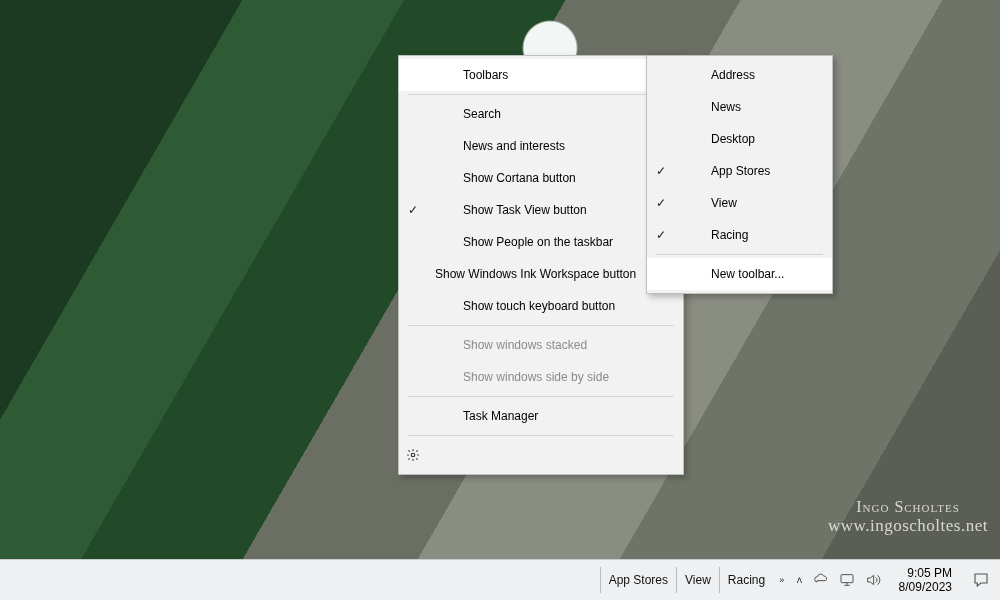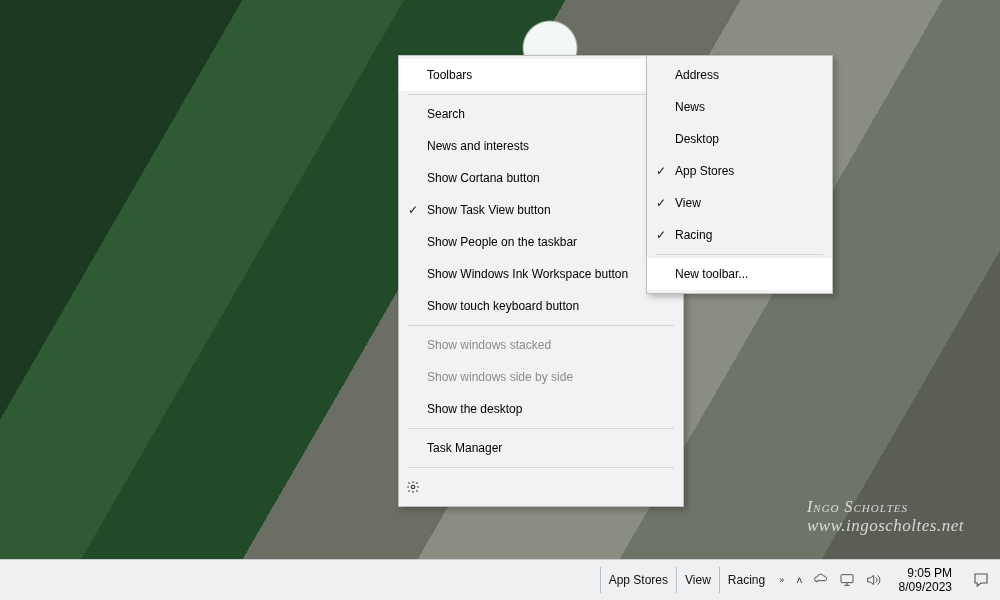--- a/index.html
+++ b/index.html
@@ -2,36 +2,36 @@
 <html><head>
 <meta charset="utf-8">
 <style>
   html,body{margin:0;padding:0;width:1000px;height:600px;overflow:hidden;font-family:"Segoe UI",Arial,sans-serif;font-size:12px;color:#000;}
   .desktop{position:absolute;inset:0;
     background:
       radial-gradient(circle at 55% 8%,#f2f6f5 0 26px,transparent 28px),
       linear-gradient(120deg,#1c3a22 0 18%,#2e5a34 18% 30%,#224a28 30% 42%,#6b6f63 42% 55%,#8a8d82 55% 70%,#6f7469 70% 85%,#5a5e55 85% 100%);
     background-blend-mode:normal;
   }
-  .watermark{position:absolute;right:36px;bottom:64px;color:rgba(255,255,255,.75);text-align:left;font-family:"Times New Roman",serif;font-style:italic;}
+  .watermark{position:absolute;right:12px;bottom:64px;color:rgba(255,255,255,.75);text-align:center;font-family:"Times New Roman",serif;}
   .watermark .line1{font-variant:small-caps;font-size:16px;letter-spacing:1px;}
   .watermark .line2{font-size:17px;letter-spacing:.5px;}
   
   .taskbar{position:absolute;left:0;right:0;bottom:0;height:40px;background:#eef0f2;border-top:1px solid #c9cbce;display:flex;align-items:stretch;}
   .taskbar .spacer{flex:1;}
   .tb-item{display:flex;align-items:center;padding:0 8px;color:#111;font-size:12px;gap:4px;}
   .tb-sep{width:0;border-left:1px solid #b9bcc0;margin:7px 0;}
   .chevrons{display:flex;flex-direction:column;align-items:center;justify-content:center;padding:0 6px;font-size:9px;color:#2a2a2a;letter-spacing:-2px;}
   .tray{display:flex;align-items:center;gap:10px;padding:0 8px;color:#2a2a2a;}
   .tray svg{display:block;}
   .clock{display:flex;flex-direction:column;align-items:flex-end;justify-content:center;padding:4px 10px;font-size:12px;line-height:14px;}
   .action-center{display:flex;align-items:center;padding:0 10px;}
   
   .menu{position:absolute;background:#f2f2f2;border:1px solid #bfbfbf;box-shadow:3px 3px 6px rgba(0,0,0,.25);padding:3px 0;}
-  .menu .row{display:flex;align-items:center;height:32px;padding:0 12px 0 0;}
+  .menu .row{display:flex;align-items:center;height:32px;padding:0 12px 0 0;gap:36px;}
   .menu .row.hover{background:#fff;}
   .menu .row.disabled{color:#8b8b8b;}
   .menu .gutter{width:28px;display:flex;justify-content:center;align-items:center;}
   .menu .label{flex:1;font-size:12px;white-space:nowrap;}
   .menu .arrow{width:18px;text-align:right;color:#4a4a4a;font-size:12px;}
   .menu hr{border:none;border-top:1px solid #d6d6d6;margin:3px 9px;}
   .menu.main{left:398px;top:55px;width:284px;}
   .menu.sub{left:646px;top:55px;width:185px;}
   .check::before{content:"\2713";font-size:12px;color:#222;}
   .gear svg{width:14px;height:14px;}
@@ -92,25 +92,20 @@
   </div>
   <hr>
   <div class="row disabled">
     <span class="gutter"></span>
       <span class="label">Show windows stacked</span>
       <span class="arrow"></span>
   </div>
   <div class="row disabled">
     <span class="gutter"></span>
       <span class="label">Show windows side by side</span>
-      <span class="arrow"></span>
-  </div>
-  <div class="row">
-    <span class="gutter"></span>
-      <span class="label">Show the desktop</span>
       <span class="arrow"></span>
   </div>
   <hr>
   <div class="row">
     <span class="gutter"></span>
       <span class="label">Task Manager</span>
       <span class="arrow"></span>
   </div>
   <hr>
   <div class="row">

